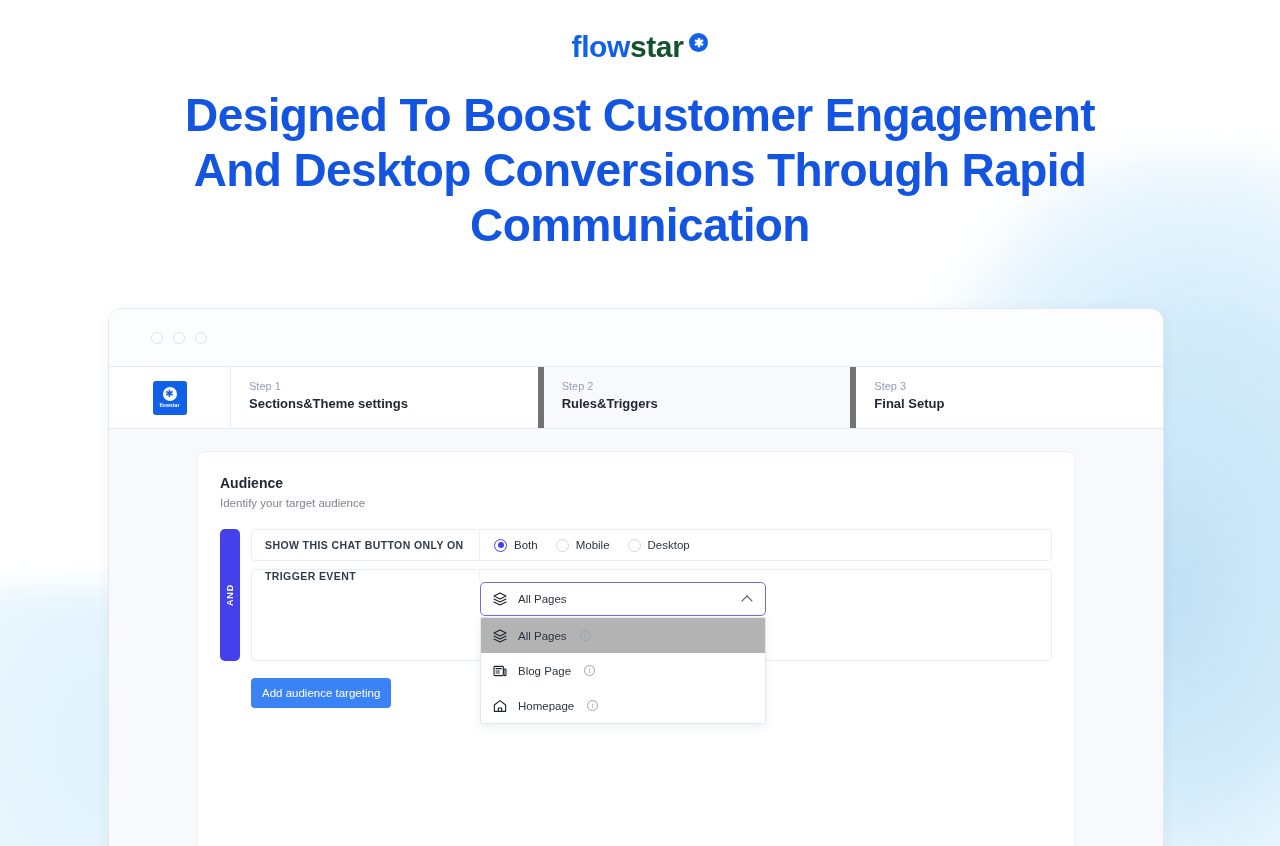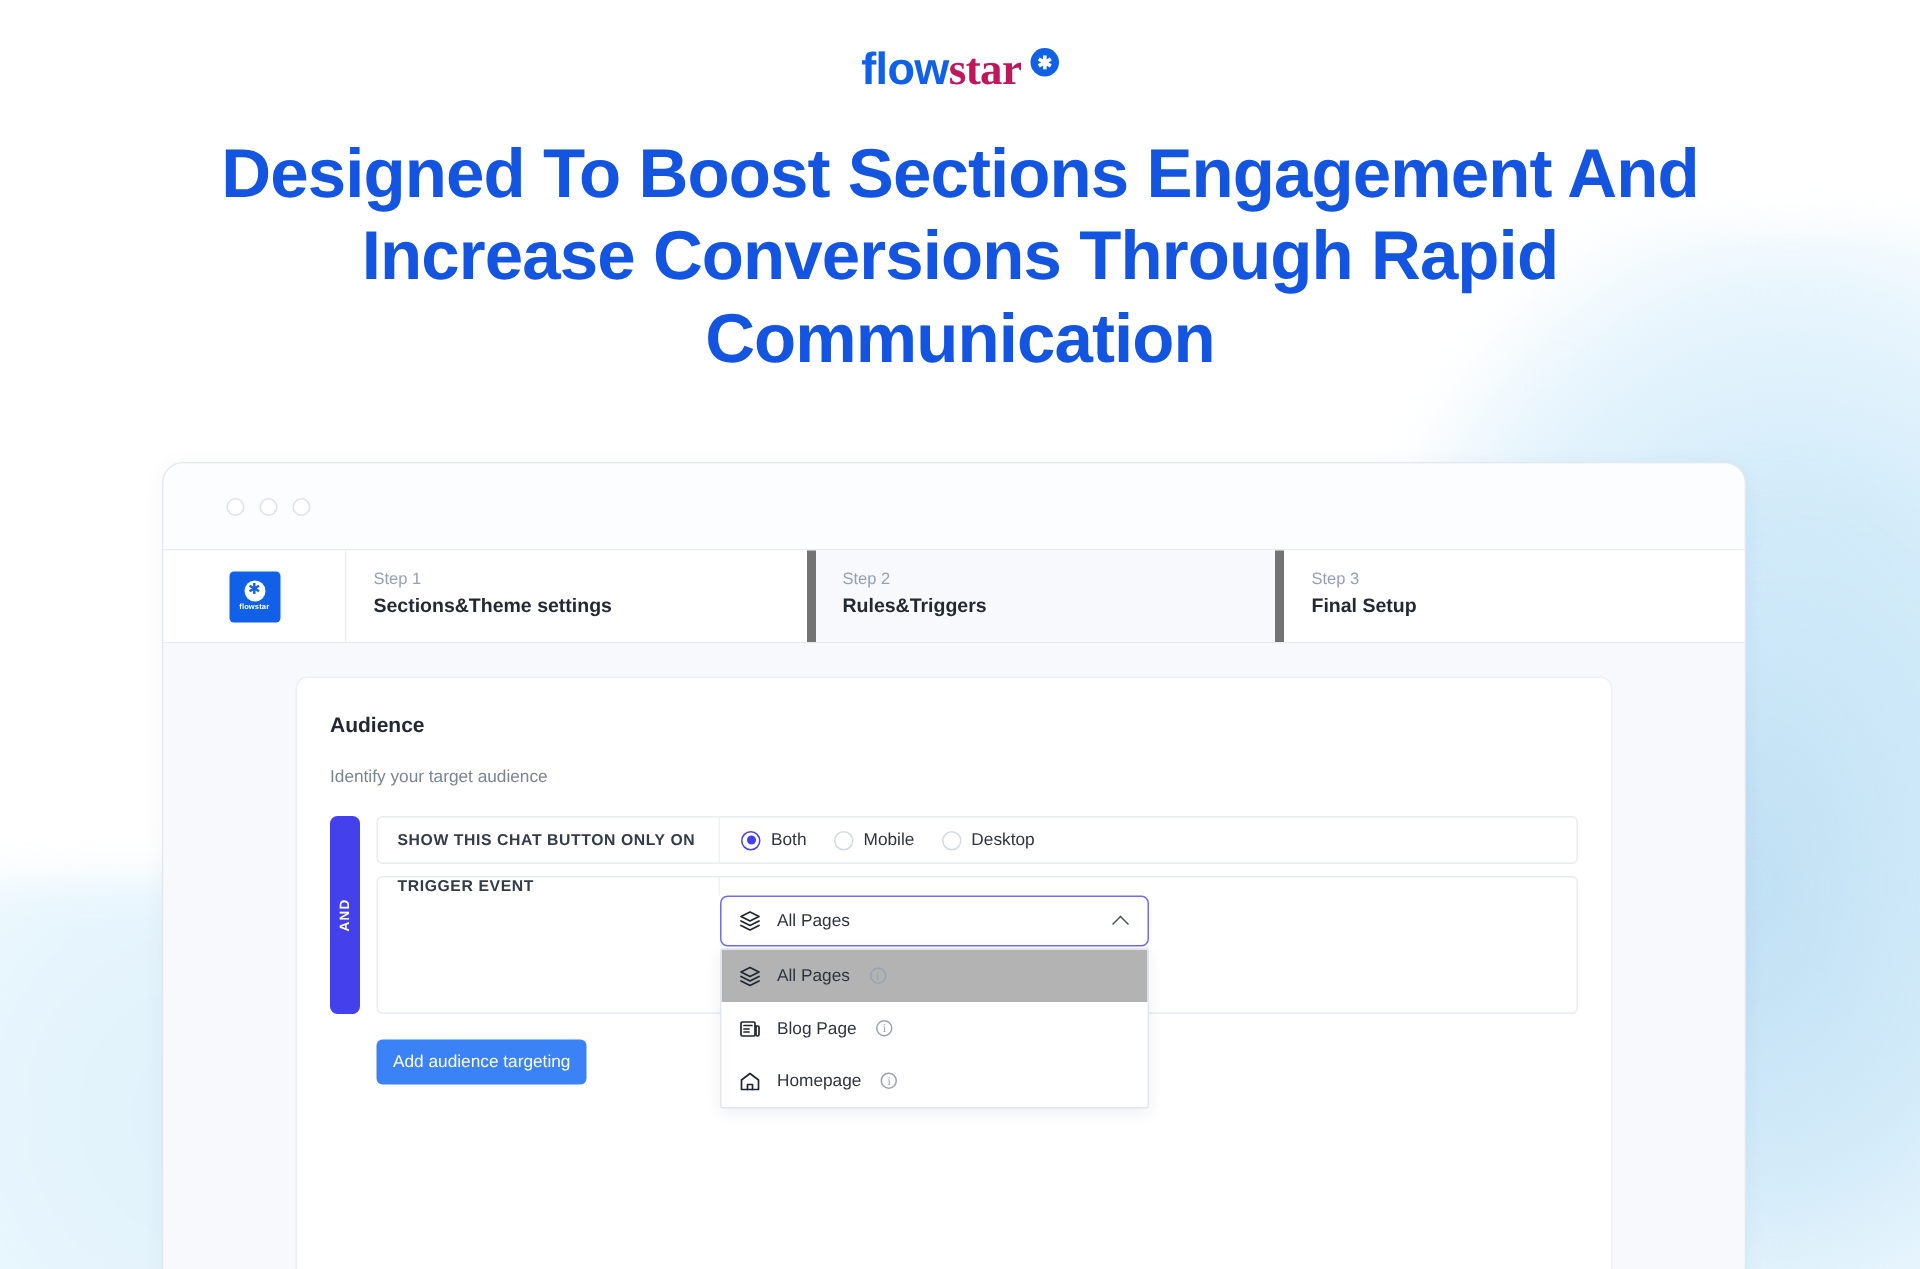--- a/index.html
+++ b/index.html
@@ -50,21 +50,21 @@
   .brand {
     text-align: center;
     padding-top: 32px;
     font-size: 30px;
     font-weight: bold;
     letter-spacing: -0.4px;
     line-height: 1;
     white-space: nowrap;
   }
   .brand .b-flow { color: #1160e8; }
-  .brand .b-star { color: #be185d; font-family: Liberation Serif, serif; }
+  .brand .b-star { color: #14532d; }
   .brand .b-badge {
     display: inline-block;
     vertical-align: 5px;
     margin-left: 6px;
     width: 19px; height: 19px;
     border-radius: 50%;
     background: #1160e8;
     position: relative;
   }
   .brand .b-badge::before {
@@ -206,21 +206,21 @@
 
   .card-title {
     font-size: 14px;
     font-weight: bold;
     color: #222834;
     line-height: 1.3;
   }
   .card-sub {
     font-size: 11.5px;
     color: #7b8494;
-    margin-top: 18px;
+    margin-top: 3px;
     line-height: 1.4;
   }
 
   
   .rule-group {
     margin-top: 18px;
     display: flex;
     gap: 0;
     position: relative;
   }
@@ -407,21 +407,21 @@
   <div class="blob-right2"></div>
   <div class="blob-left"></div>
 </div>
 
 <div class="page">
 
   <div class="brand">
     <span class="b-flow">flow</span><span class="b-star">star</span><span class="b-badge"></span>
   </div>
 
-  <h1 class="headline">Designed To Boost Sections Engagement And Increase Conversions Through Rapid Communication</h1>
+  <h1 class="headline">Designed To Boost Customer Engagement And Desktop Conversions Through Rapid Communication</h1>
 
   <div class="browser">
 
     <div class="browser-bar">
       <span class="dot"></span>
       <span class="dot"></span>
       <span class="dot"></span>
     </div>
 
     <div class="stepper">

